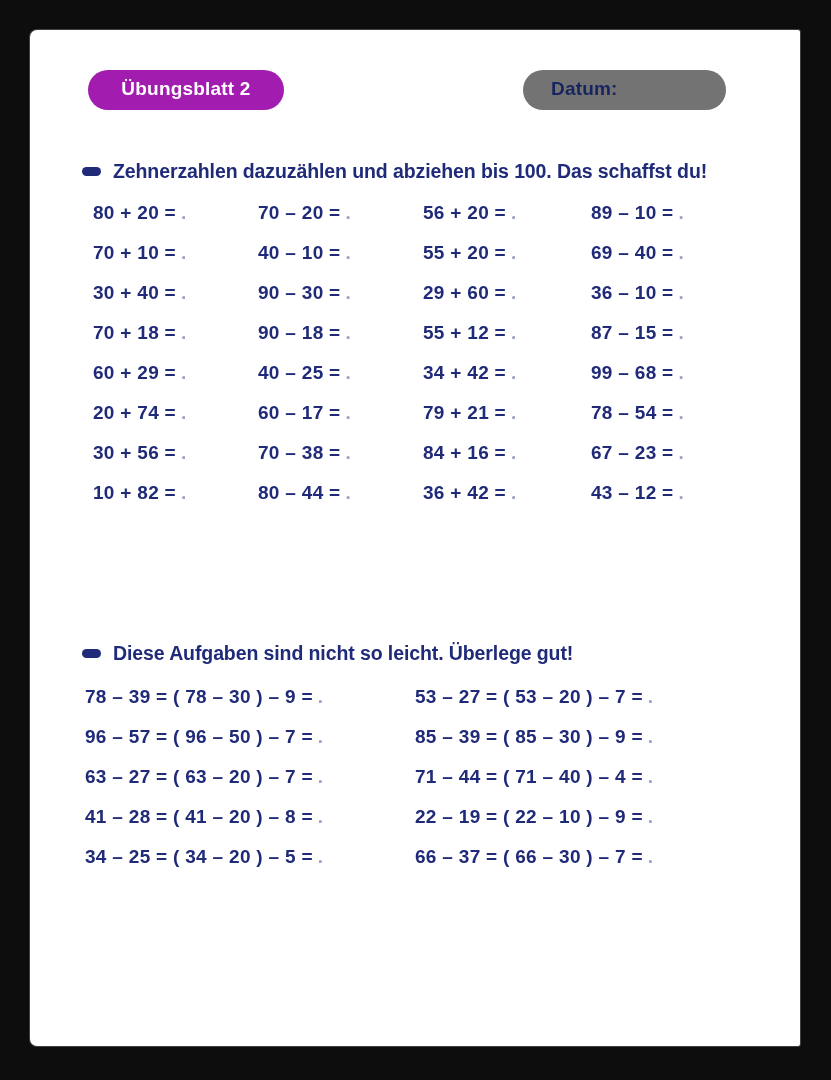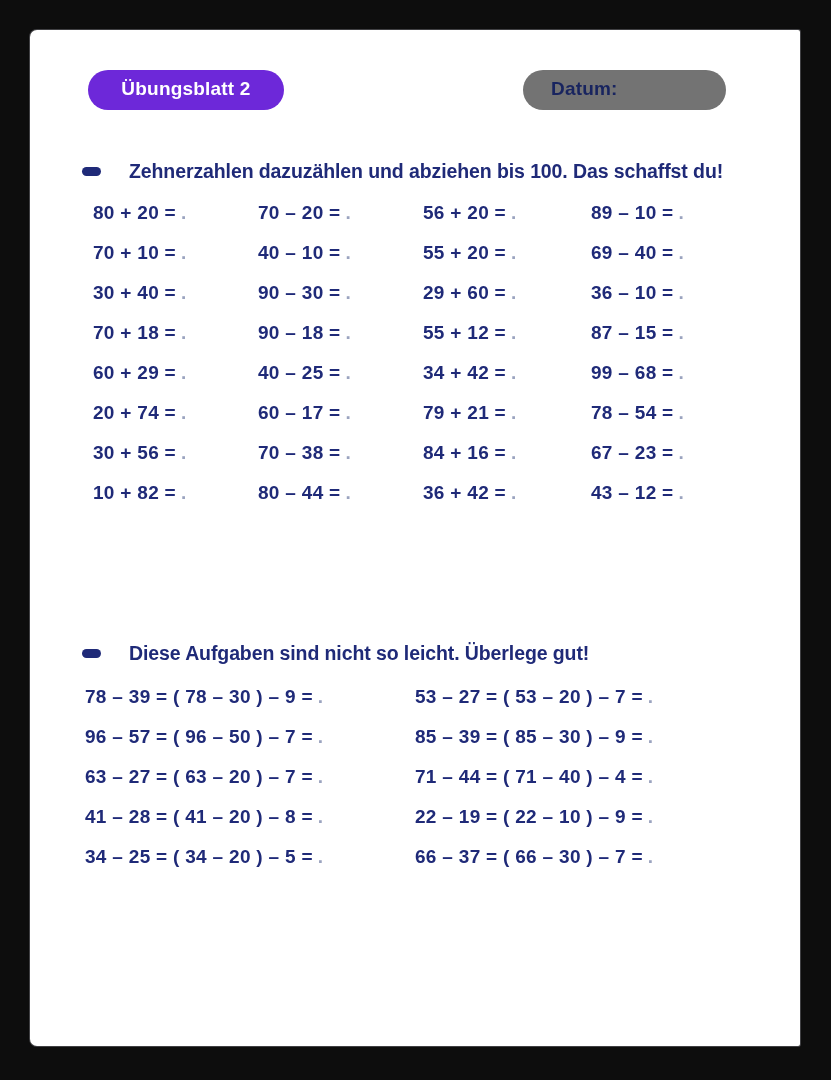--- a/index.html
+++ b/index.html
@@ -49,21 +49,21 @@
     display: flex;
     align-items: center;
     box-sizing: border-box;
     font-weight: bold;
     letter-spacing: 0.2px;
   }
 
   .pill-title {
     left: 58px;
     width: 196px;
-    background: #6d28d9;
+    background: #a21caf;
     color: #ffffff;
     justify-content: center;
     font-size: 19px;
     padding-bottom: 2px;
   }
 
   .pill-date {
     left: 493px;
     width: 203px;
     background: #737373;
@@ -73,21 +73,21 @@
     font-size: 19px;
     padding-bottom: 2px;
   }
 
   
   .section-heading {
     position: absolute;
     left: 52px;
     display: flex;
     align-items: center;
-    gap: 28px;
+    gap: 12px;
     white-space: nowrap;
   }
   .heading-bullet {
     display: inline-block;
     width: 19px;
     height: 9px;
     border-radius: 5px;
     background: #1f2a78;
     flex: 0 0 auto;
   }

